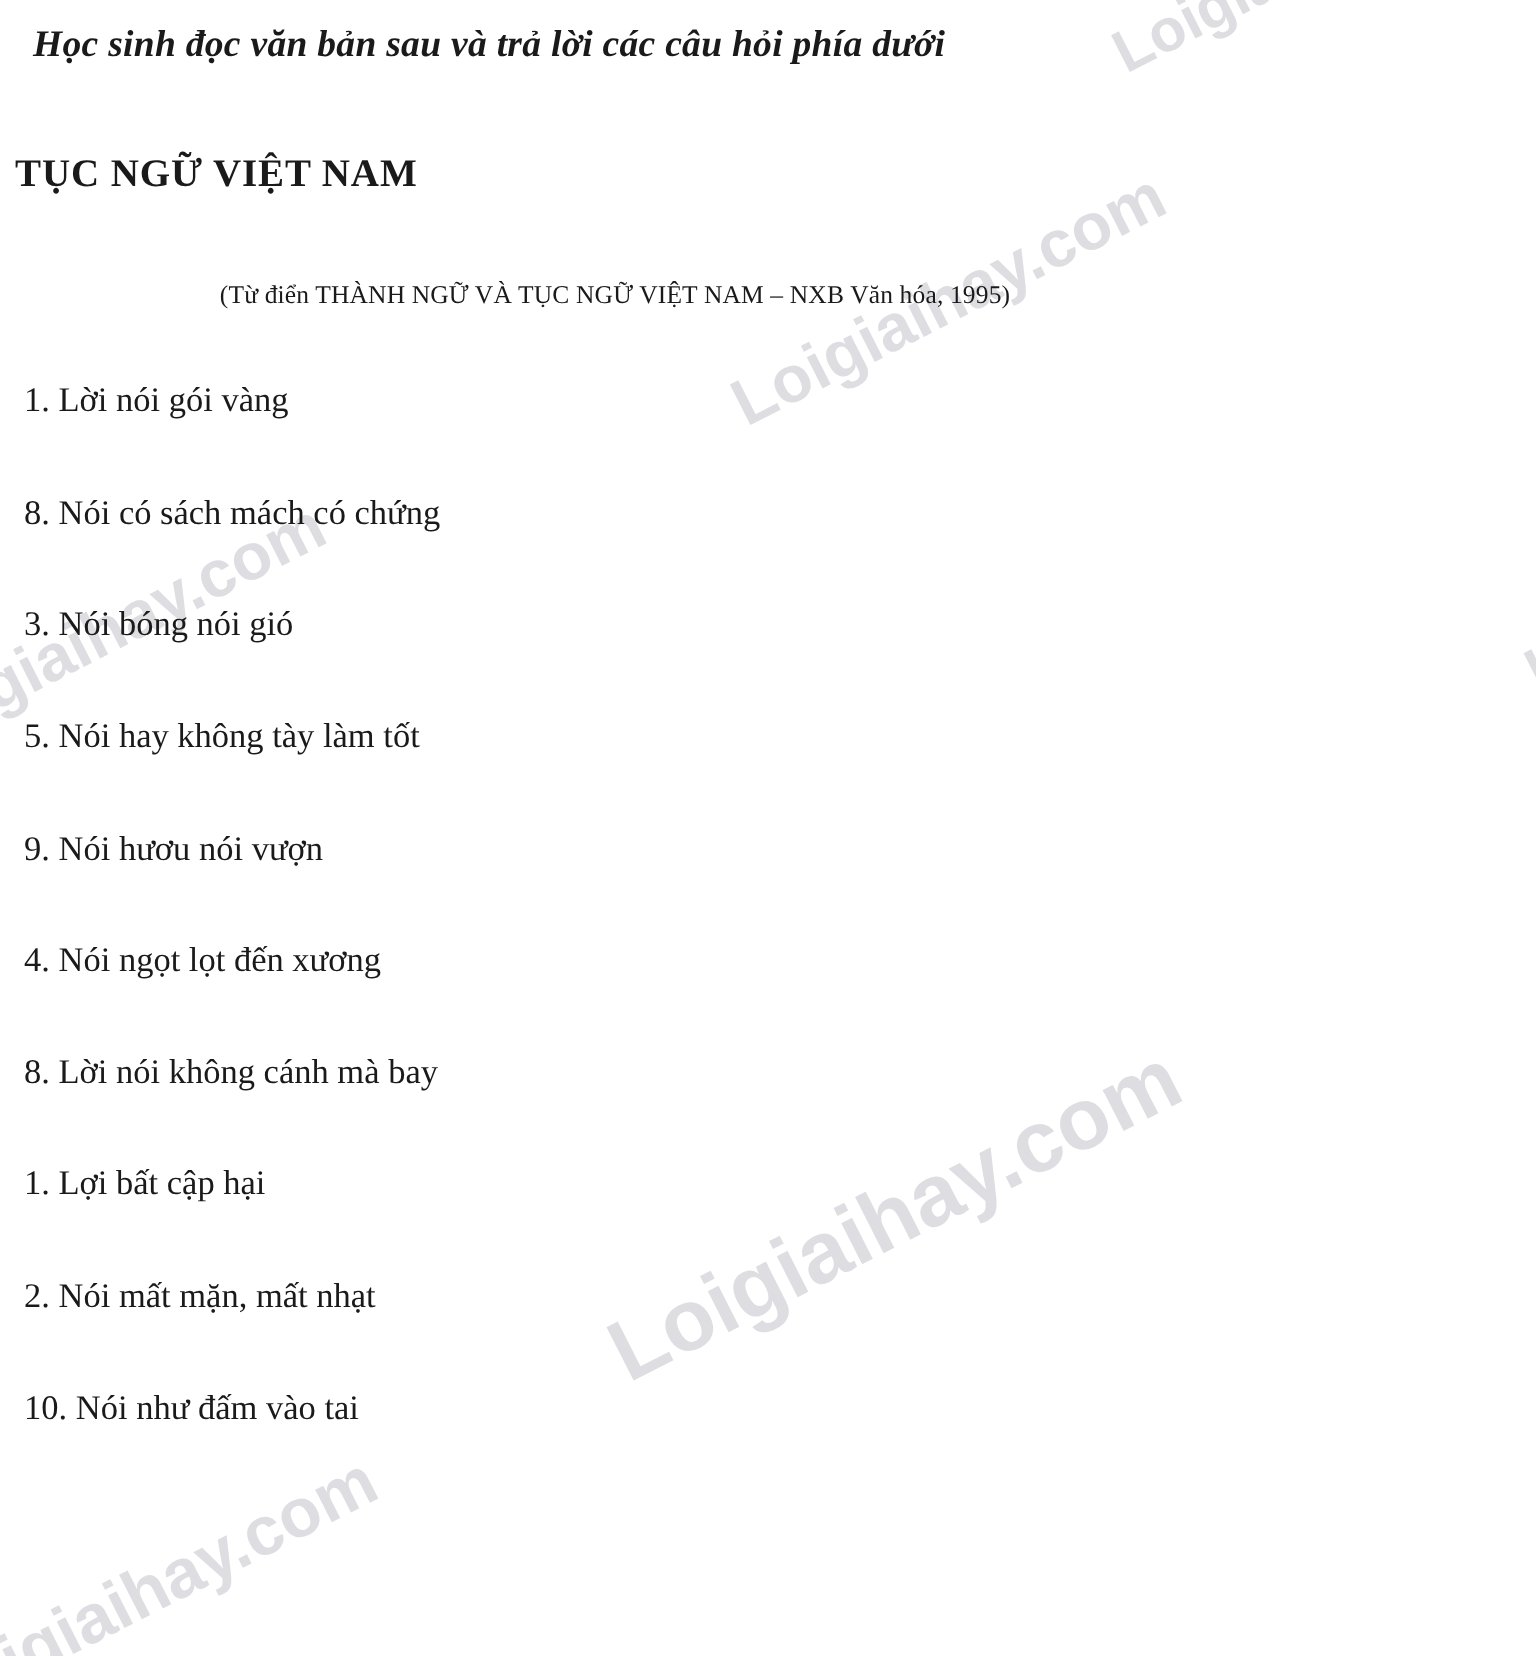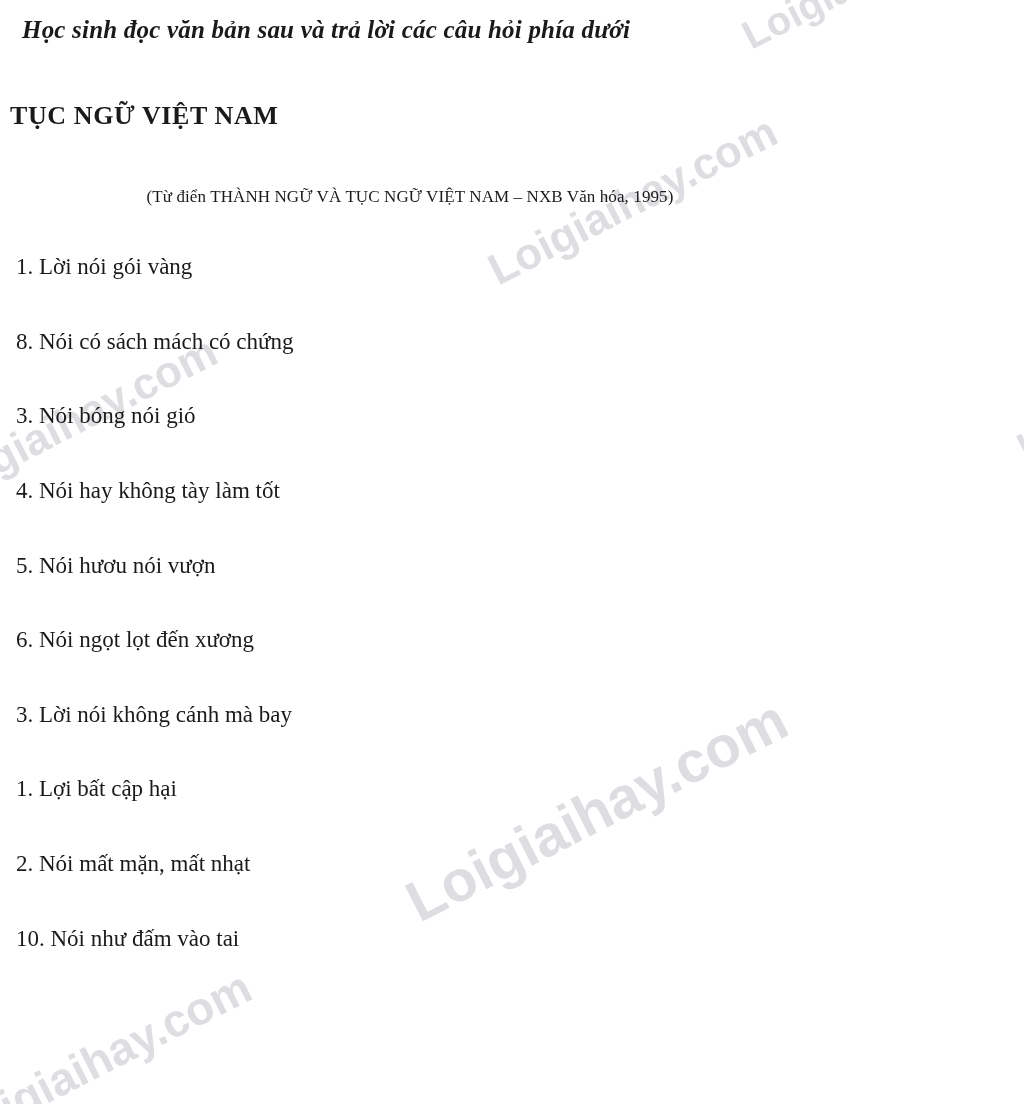--- a/index.html
+++ b/index.html
@@ -135,22 +135,22 @@
   <p class="instruction">Học sinh đọc văn bản sau và trả lời các câu hỏi phía dưới</p>
 
   <h1 class="doc-title">TỤC NGỮ VIỆT NAM</h1>
 
   <p class="source">(Từ điển THÀNH NGỮ VÀ TỤC NGỮ VIỆT NAM – NXB Văn hóa, 1995)</p>
 
   <ol class="proverbs">
     <li>1. Lời nói gói vàng</li>
     <li>8. Nói có sách mách có chứng</li>
     <li>3. Nói bóng nói gió</li>
-    <li>4. Nói hay không tày làm tốt</li>
-    <li>5. Nói hươu nói vượn</li>
-    <li>6. Nói ngọt lọt đến xương</li>
-    <li>3. Lời nói không cánh mà bay</li>
+    <li>5. Nói hay không tày làm tốt</li>
+    <li>9. Nói hươu nói vượn</li>
+    <li>4. Nói ngọt lọt đến xương</li>
+    <li>8. Lời nói không cánh mà bay</li>
     <li>1. Lợi bất cập hại</li>
     <li>2. Nói mất mặn, mất nhạt</li>
     <li>10. Nói như đấm vào tai</li>
   </ol>
 
 </div>
 
 </body></html>

